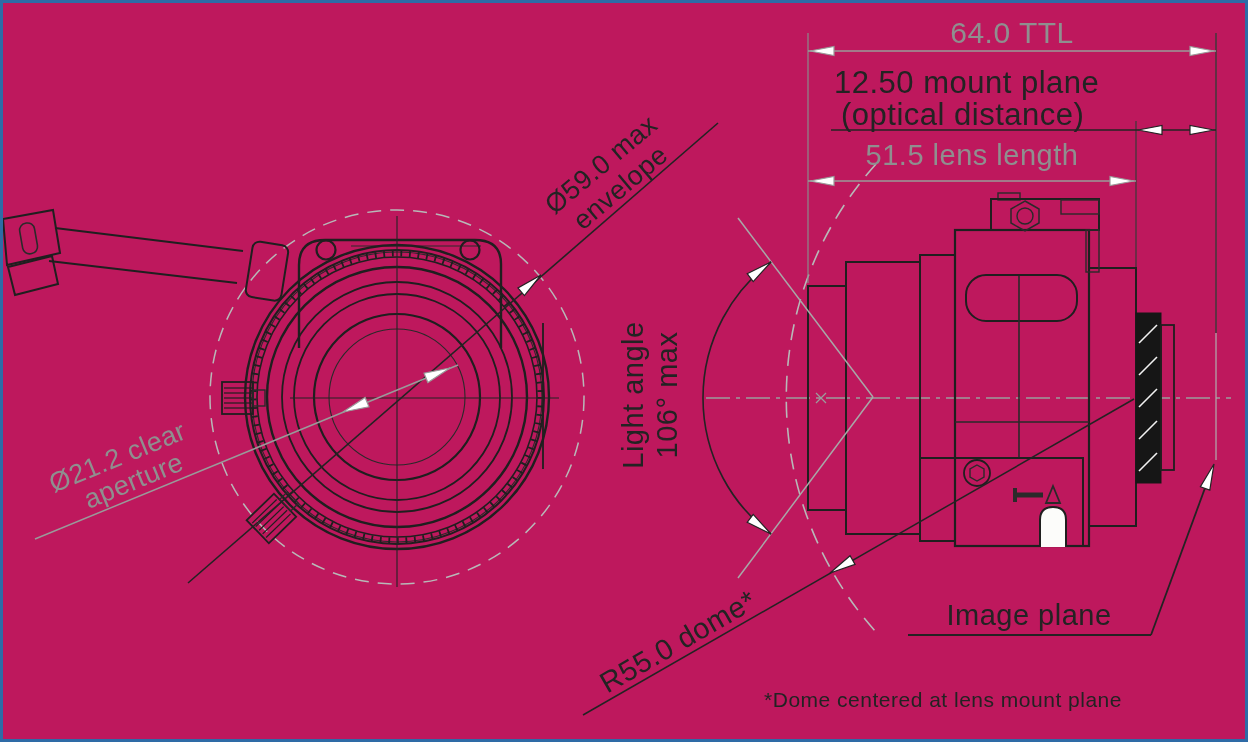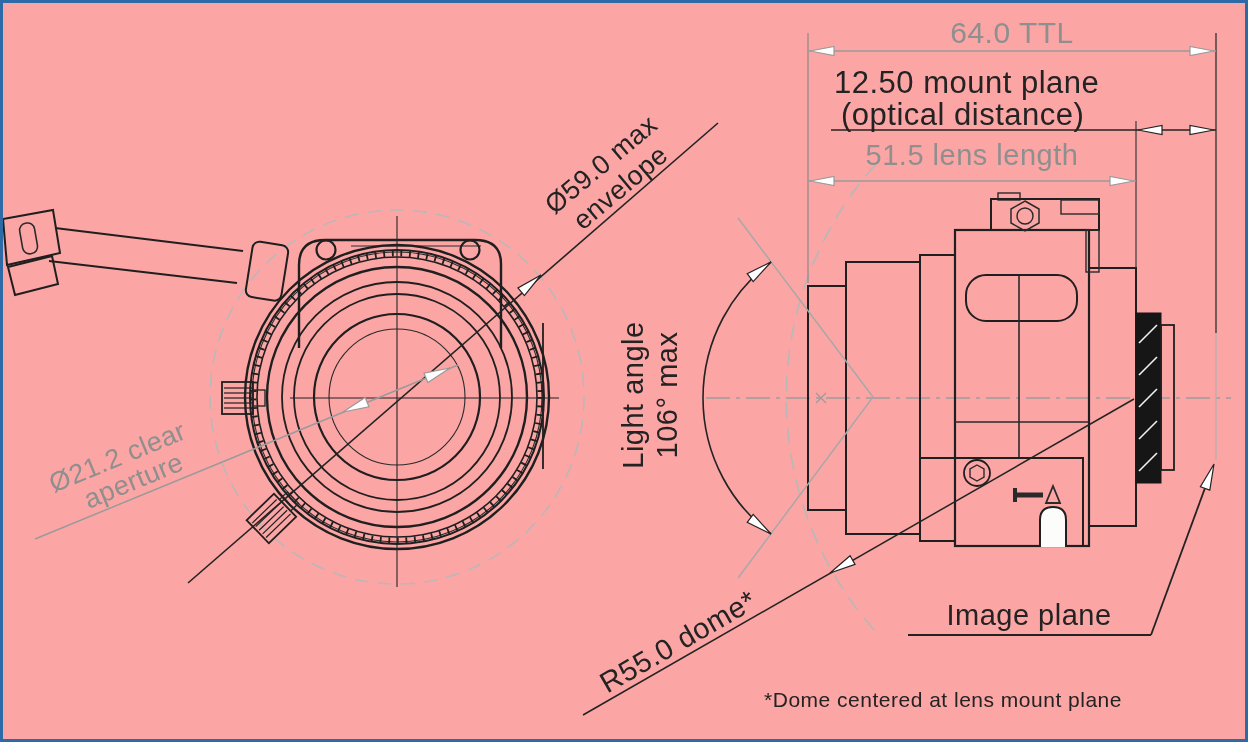--- a/index.html
+++ b/index.html
@@ -1,18 +1,18 @@
 <!DOCTYPE html>
 <html><head>
 <meta charset="utf-8">
 <style>
   html,body{margin:0;padding:0;background:#e8e8e8;}
   .page{
     width:1248px;height:742px;box-sizing:border-box;
-    background:#fca5a5;border:3px solid #2e6ba6;
+    background:#be185d;border:3px solid #2e6ba6;
     position:relative;overflow:hidden;
     font-family:"Liberation Sans", sans-serif;
   }
   svg{display:block;}
   text{font-family:"Liberation Sans", sans-serif;letter-spacing:0.5px;}
   .t-black{fill:#232323;}
   .t-gray{fill:#8f8f8f;}
   .ln{stroke:#1f1f1f;fill:none;}
   .ln-thin{stroke:#2a2a2a;fill:none;}
   .dim-gray{stroke:#9a9a9a;fill:none;}

